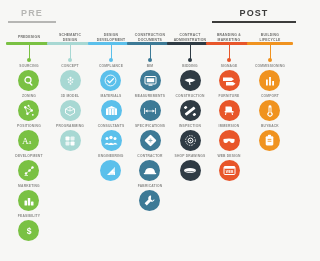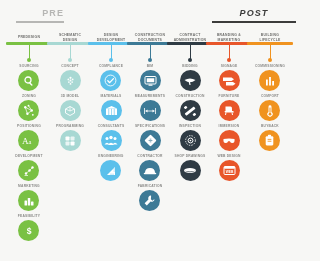--- a/index.html
+++ b/index.html
@@ -20,21 +20,21 @@
   }
   .phase-label{
     font-size:9px;letter-spacing:1.1px;font-weight:bold;
     line-height:11px;white-space:nowrap;
   }
   .phase-bar{margin-top:2px;height:2px;width:100%;}
   .phase-pre .phase-label{color:#b6b6b4;}
   .phase-pre .phase-bar{background:#b6b6b4;}
   .phase-arch .phase-label{color:#3c3c3b;}
   .phase-arch .phase-bar{background:#3c3c3b;}
-  .phase-post .phase-label{color:#3c3c3b;font-style:italic;}
+  .phase-post .phase-label{color:#3c3c3b;}
   .phase-post .phase-bar{background:#3c3c3b;}
 
   
   .col{
     position:absolute;top:33px;width:56px;margin-left:-28px;
     display:flex;flex-direction:column;align-items:center;
   }
   .col-cap{
     font-size:3.4px;letter-spacing:.25px;font-weight:bold;
     text-align:center;line-height:4.4px;height:9px;
@@ -66,21 +66,21 @@
     color:#ffffff;
   }
   .node-circle svg{display:block;}
   .node.empty .node-circle{background:none!important;}
   .node.empty{height:30px;}
 </style>
 </head>
 <body>
 
 <div class="phase-header">
-  <div class="phase phase-pre" style="left:16px;width:48px;align-items:flex-end;">
+  <div class="phase phase-pre" style="left:8px;width:48px;">
     <div class="phase-label" style="color: rgb(182, 182, 180);">PRE</div>
     <div class="phase-bar" style="background: rgb(182, 182, 180);"></div>
   </div>
   <div class="phase phase-post" style="left:212px;width:84px;">
     <div class="phase-label" style="color: rgb(60, 60, 59);">POST</div>
     <div class="phase-bar" style="background: rgb(60, 60, 59);"></div>
   </div>
 </div>
 
 <div id="columns-root">

